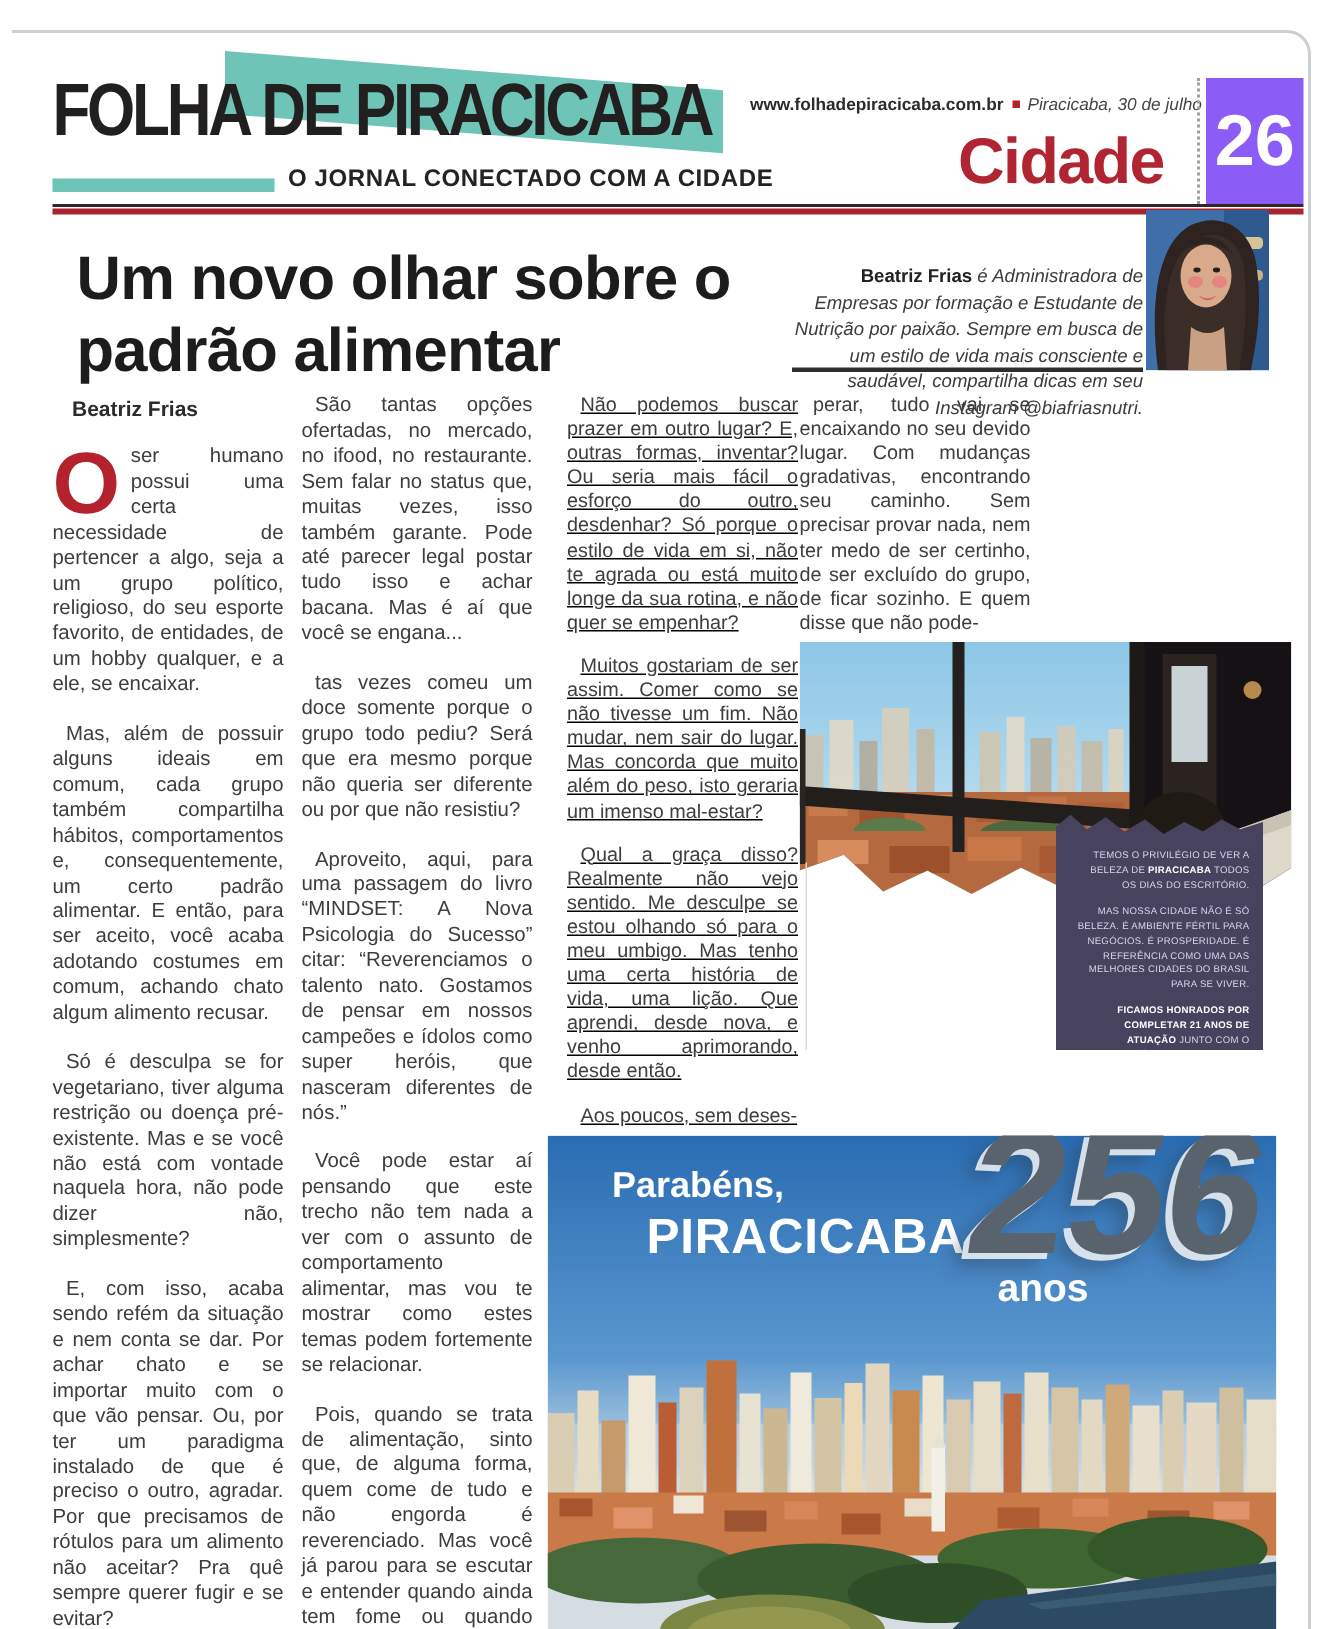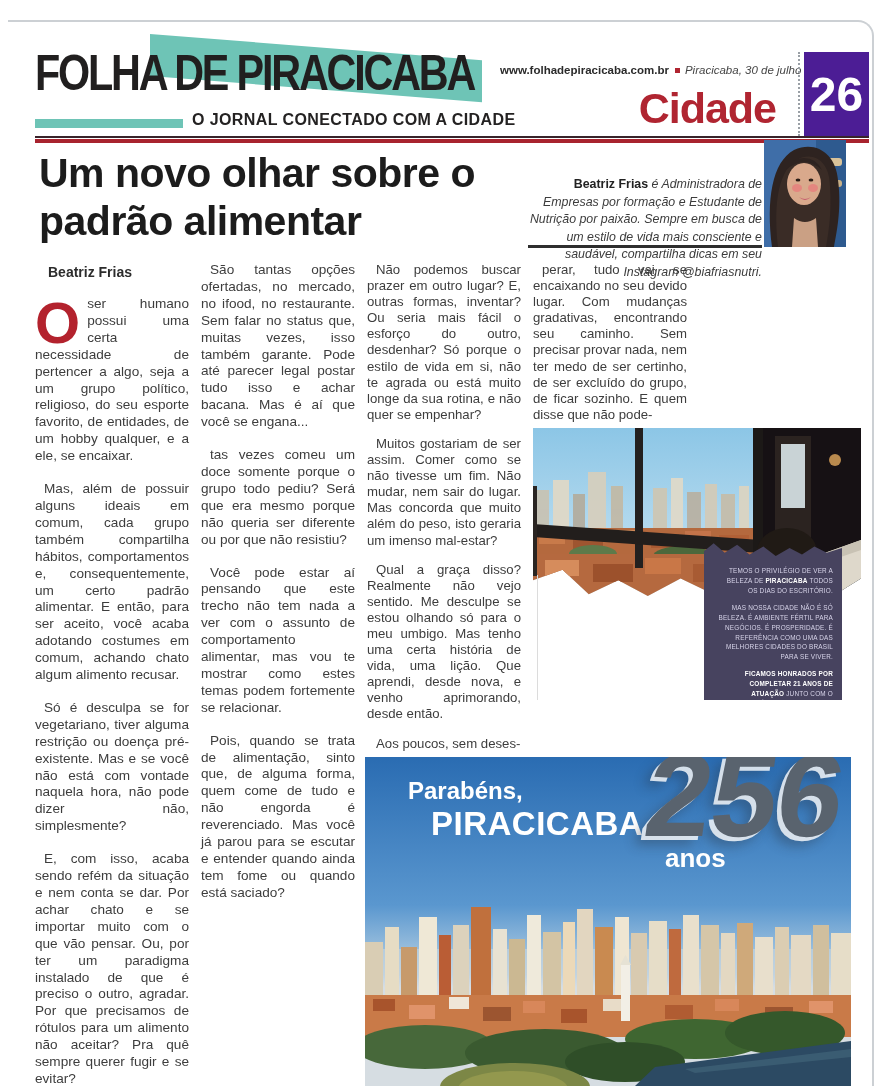--- a/index.html
+++ b/index.html
@@ -23,26 +23,26 @@
     letter-spacing:0.4px; color:#242222; white-space:nowrap; }
   .masthead-meta { position:absolute; left:500px; top:64px; width:296px; text-align:right;
     font-size:11.5px; color:#3a3a3a; white-space:nowrap; }
   .masthead-meta .site { font-weight:700; color:#2b2b2b; }
   .masthead-meta .bullet { display:inline-block; width:5px; height:5px; background:#b02531;
     margin:0 5px 1px 6px; vertical-align:middle; }
   .masthead-meta .dateline { font-style:italic; color:#454545; }
   .section-name { position:absolute; left:480px; top:84px; width:296px; text-align:right;
     font-size:43px; font-weight:700; letter-spacing:-1px; color:#b02531; }
   .dotted-sep { position:absolute; left:798px; top:52px; height:84px; border-left:2px dotted #9aa0a6; }
-  .page-num { position:absolute; left:804px; top:52px; width:65px; height:84px; background:#4c1d95;
+  .page-num { position:absolute; left:804px; top:52px; width:65px; height:84px; background:#8b5cf6;
     color:#fff; font-size:48px; font-weight:700; display:flex; align-items:center; justify-content:center; }
   .rule-dark { position:absolute; left:35px; top:136px; width:834px; height:2px; background:#39232a; }
   .rule-red  { position:absolute; left:35px; top:139px; width:834px; height:4px; background:#a8232e; }
   
-  .headline { position:absolute; left:35px; top:146px; width:440px; margin:4px;
+  .headline { position:absolute; left:35px; top:146px; width:440px; margin:16px;
     font-size:41px; line-height:1.17; font-weight:700; letter-spacing:-0.5px; color:#1c1c1c; }
   .bio { position:absolute; left:528px; top:176px; width:234px; text-align:right;
     font-size:12.4px; line-height:1.42; font-style:italic; color:#3c3c3c; }
   .bio b { font-style:normal; color:#222; }
   .bio-rule { position:absolute; left:528px; top:245px; width:234px; height:3px; background:#2e2e2e; }
   .bio-photo { position:absolute; left:764px; top:140px; width:82px; height:107px; overflow:hidden; }
   
   .col { position:absolute; top:262px; width:154px; }
   .colA p, .colB p { margin:0 0 16px; text-align:justify; color:#3d3d3d; text-indent:9px; }
   .colA p { font-size:13.6px; line-height:16.9px; }
@@ -118,26 +118,27 @@
     <p class="lead"><span class="dropcap">O</span><span>ser humano possui uma certa necessidade de pertencer a algo, seja a um grupo político, religioso, do seu esporte favorito, de entidades, de um hobby qualquer, e a ele, se encaixar.</span></p>
     <p>Mas, além de possuir alguns ideais em comum, cada grupo também compartilha hábitos, comportamentos e, consequentemente, um certo padrão alimentar. E então, para ser aceito, você acaba adotando costumes em comum, achando chato algum alimento recusar.</p>
     <p>Só é desculpa se for vegetariano, tiver alguma restrição ou doença pré-existente. Mas e se você não está com vontade naquela hora, não pode dizer não, simplesmente?</p>
     <p>E, com isso, acaba sendo refém da situação e nem conta se dar. Por achar chato e se importar muito com o que vão pensar. Ou, por ter um paradigma instalado de que é preciso o outro, agradar. Por que precisamos de rótulos para um alimento não aceitar? Pra quê sempre querer fugir e se evitar?</p>
 
   </div>
 
   <div class="col colA" style="left:201px;">
     <p>São tantas opções ofertadas, no mercado, no ifood, no restaurante. Sem falar no status que, muitas vezes, isso também garante. Pode até parecer legal postar tudo isso e achar bacana. Mas é aí que você se engana...</p>
     <p>tas vezes comeu um doce somente porque o grupo todo pediu? Será que era mesmo porque não queria ser diferente ou por que não resistiu?</p>
+    <p>Aproveito, aqui, para uma passagem do livro “MINDSET: A Nova Psicologia do Sucesso” citar: “Reverenciamos o talento nato. Gostamos de pensar em nossos campeões e ídolos como super heróis, que nasceram diferentes de nós.”</p>
     <p>Você pode estar aí pensando que este trecho não tem nada a ver com o assunto de comportamento alimentar, mas vou te mostrar como estes temas podem fortemente se relacionar.</p>
     <p>Pois, quando se trata de alimentação, sinto que, de alguma forma, quem come de tudo e não engorda é reverenciado. Mas você já parou para se escutar e entender quando ainda tem fome ou quando está saciado?</p>
 
   </div>
 
-  <div class="col colB" style="left:367px;">
+  <div class="col colB" style="left:378px;text-decoration:underline;">
     <p>Não podemos buscar prazer em outro lugar? E, outras formas, inventar? Ou seria mais fácil o esforço do outro, desdenhar? Só porque o estilo de vida em si, não te agrada ou está muito longe da sua rotina, e não quer se empenhar?</p>
     <p>Muitos gostariam de ser assim. Comer como se não tivesse um fim. Não mudar, nem sair do lugar. Mas concorda que muito além do peso, isto geraria um imenso mal-estar?</p>
     <p>Qual a graça disso? Realmente não vejo sentido. Me desculpe se estou olhando só para o meu umbigo. Mas tenho uma certa história de vida, uma lição. Que aprendi, desde nova, e venho aprimorando, desde então.</p>
     <p>Aos poucos, sem deses-</p>
   </div>
 
   <div class="col colB" style="left:533px;">
     <p>perar, tudo vai se encaixando no seu devido lugar. Com mudanças gradativas, encontrando seu caminho. Sem precisar provar nada, nem ter medo de ser certinho, de ser excluído do grupo, de ficar sozinho. E quem disse que não pode-</p>
   </div>
 

